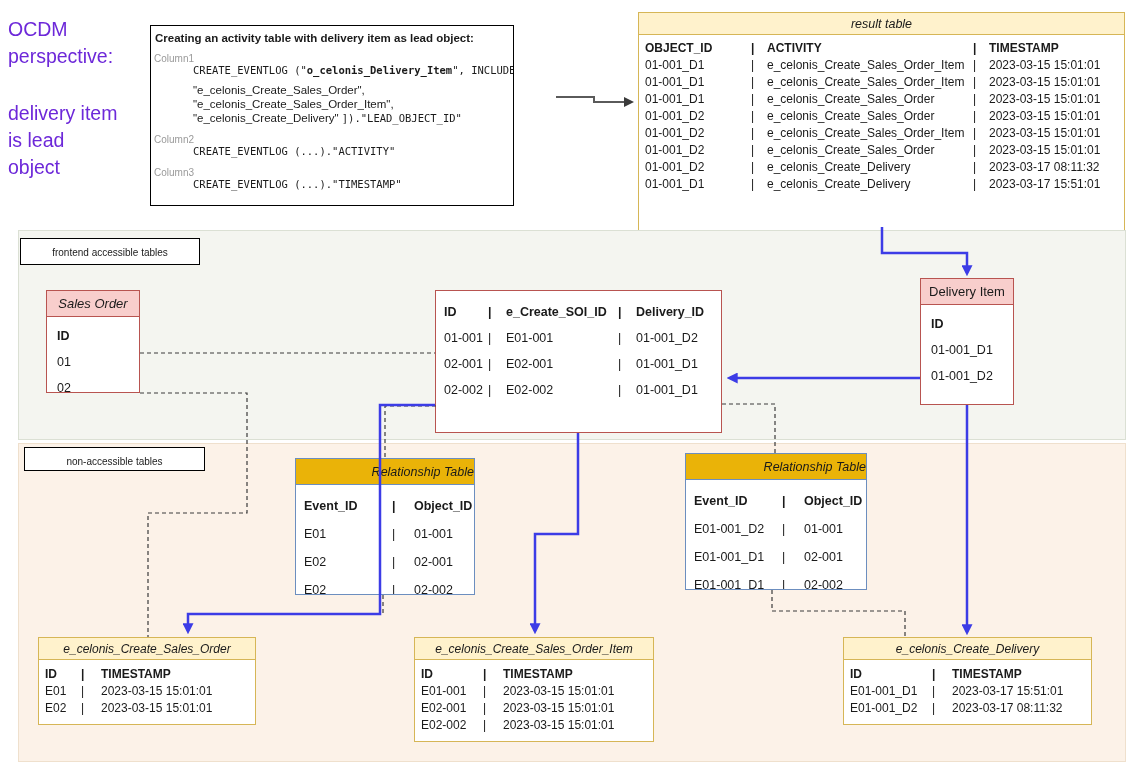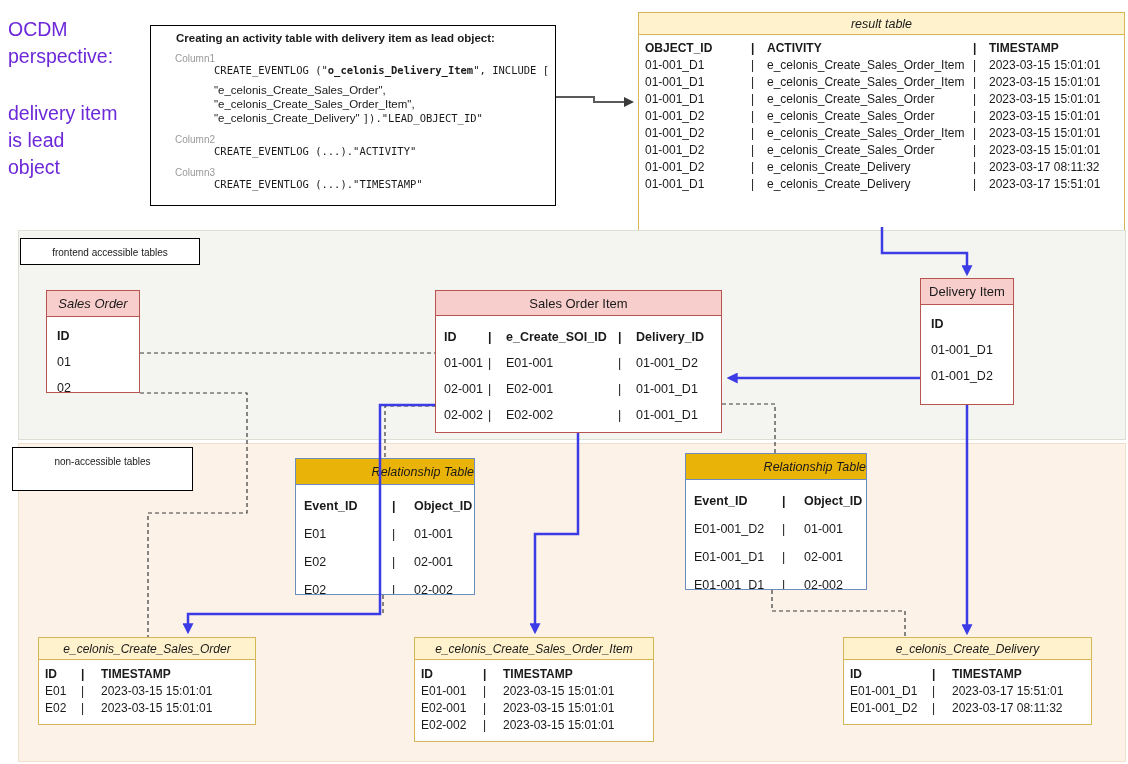--- a/index.html
+++ b/index.html
@@ -4,21 +4,21 @@
 <style>
   html,body{margin:0;padding:0;}
   body{width:1128px;height:764px;background:#ffffff;font-family:"Liberation Sans",sans-serif;color:#1a1a1a;}
   #canvas{position:relative;width:1128px;height:764px;overflow:hidden;}
   .abs{position:absolute;box-sizing:border-box;}
 
   
   .annotation{white-space:pre-line;font-size:19.5px;line-height:27px;color:#6d28d9;}
 
   
-  .codeblock{left:150px;top:25px;width:406px;height:181px;border:1px solid #000;background:#fff;overflow:hidden;padding-left:21px;}
+  .codeblock{left:150px;top:25px;width:364px;height:181px;border:1px solid #000;background:#fff;overflow:hidden;}
   .cb-title{font-weight:bold;font-size:11.5px;padding:6px 0 0 4px;}
   .cb-col{color:#9a9a9a;font-size:10px;padding-left:3px;margin-top:10px;}
   .cb-mono{font-family:"DejaVu Sans Mono","Liberation Mono",monospace;font-size:10.5px;padding-left:42px;white-space:nowrap;}
   .cb-sans{font-size:11.5px;padding-left:42px;margin-top:2px;white-space:nowrap;}
   .cb-sans .mono{font-family:"DejaVu Sans Mono","Liberation Mono",monospace;font-size:10.5px;}
 
   
   .tbl{background:#fff;overflow:hidden;}
   .tbl .hd{text-align:center;box-sizing:border-box;}
   .yellow{border:1px solid #d6b656;}
@@ -178,33 +178,32 @@
           <span class="c2">e_celonis_Create_Delivery</span>
           <span class="s2">|</span>
           <span class="c3">2023-03-17 15:51:01</span>
         </div>
     </div>
   </div>
 
   <div class="abs zone-frontend"></div>
   <div class="abs zone-nonacc"></div>
   <div class="abs zone-label" style="left:20px;top:238px;width:180px;height:27px;line-height:27px;">frontend accessible tables</div>
-  <div class="abs zone-label" style="left:12px;top:447px;width:181px;height:44px;line-height:28px;">non-accessible tables</div>
+  <div class="abs zone-label" style="left:24px;top:447px;width:181px;height:24px;line-height:28px;">non-accessible tables</div>
 
   <div class="abs tbl red salesorder">
     <div class="hd italic">Sales Order</div>
     <div class="body">
       <div class="bold">ID</div>
       <div>01</div>
       <div>02</div>
     </div>
   </div>
 
   <div class="abs tbl red soi">
-    <div class="hd">Sales Order Item</div>
     <div class="body">
       <div class="soirow bold">
         <span class="c-id">ID</span>
           <span class="s">|</span>
           <span class="c-soi">e_Create_SOI_ID</span>
           <span class="s">|</span>
           <span class="c-del">Delivery_ID</span>
       </div>
       <div class="soirow">
           <span class="c-id">01-001</span>

